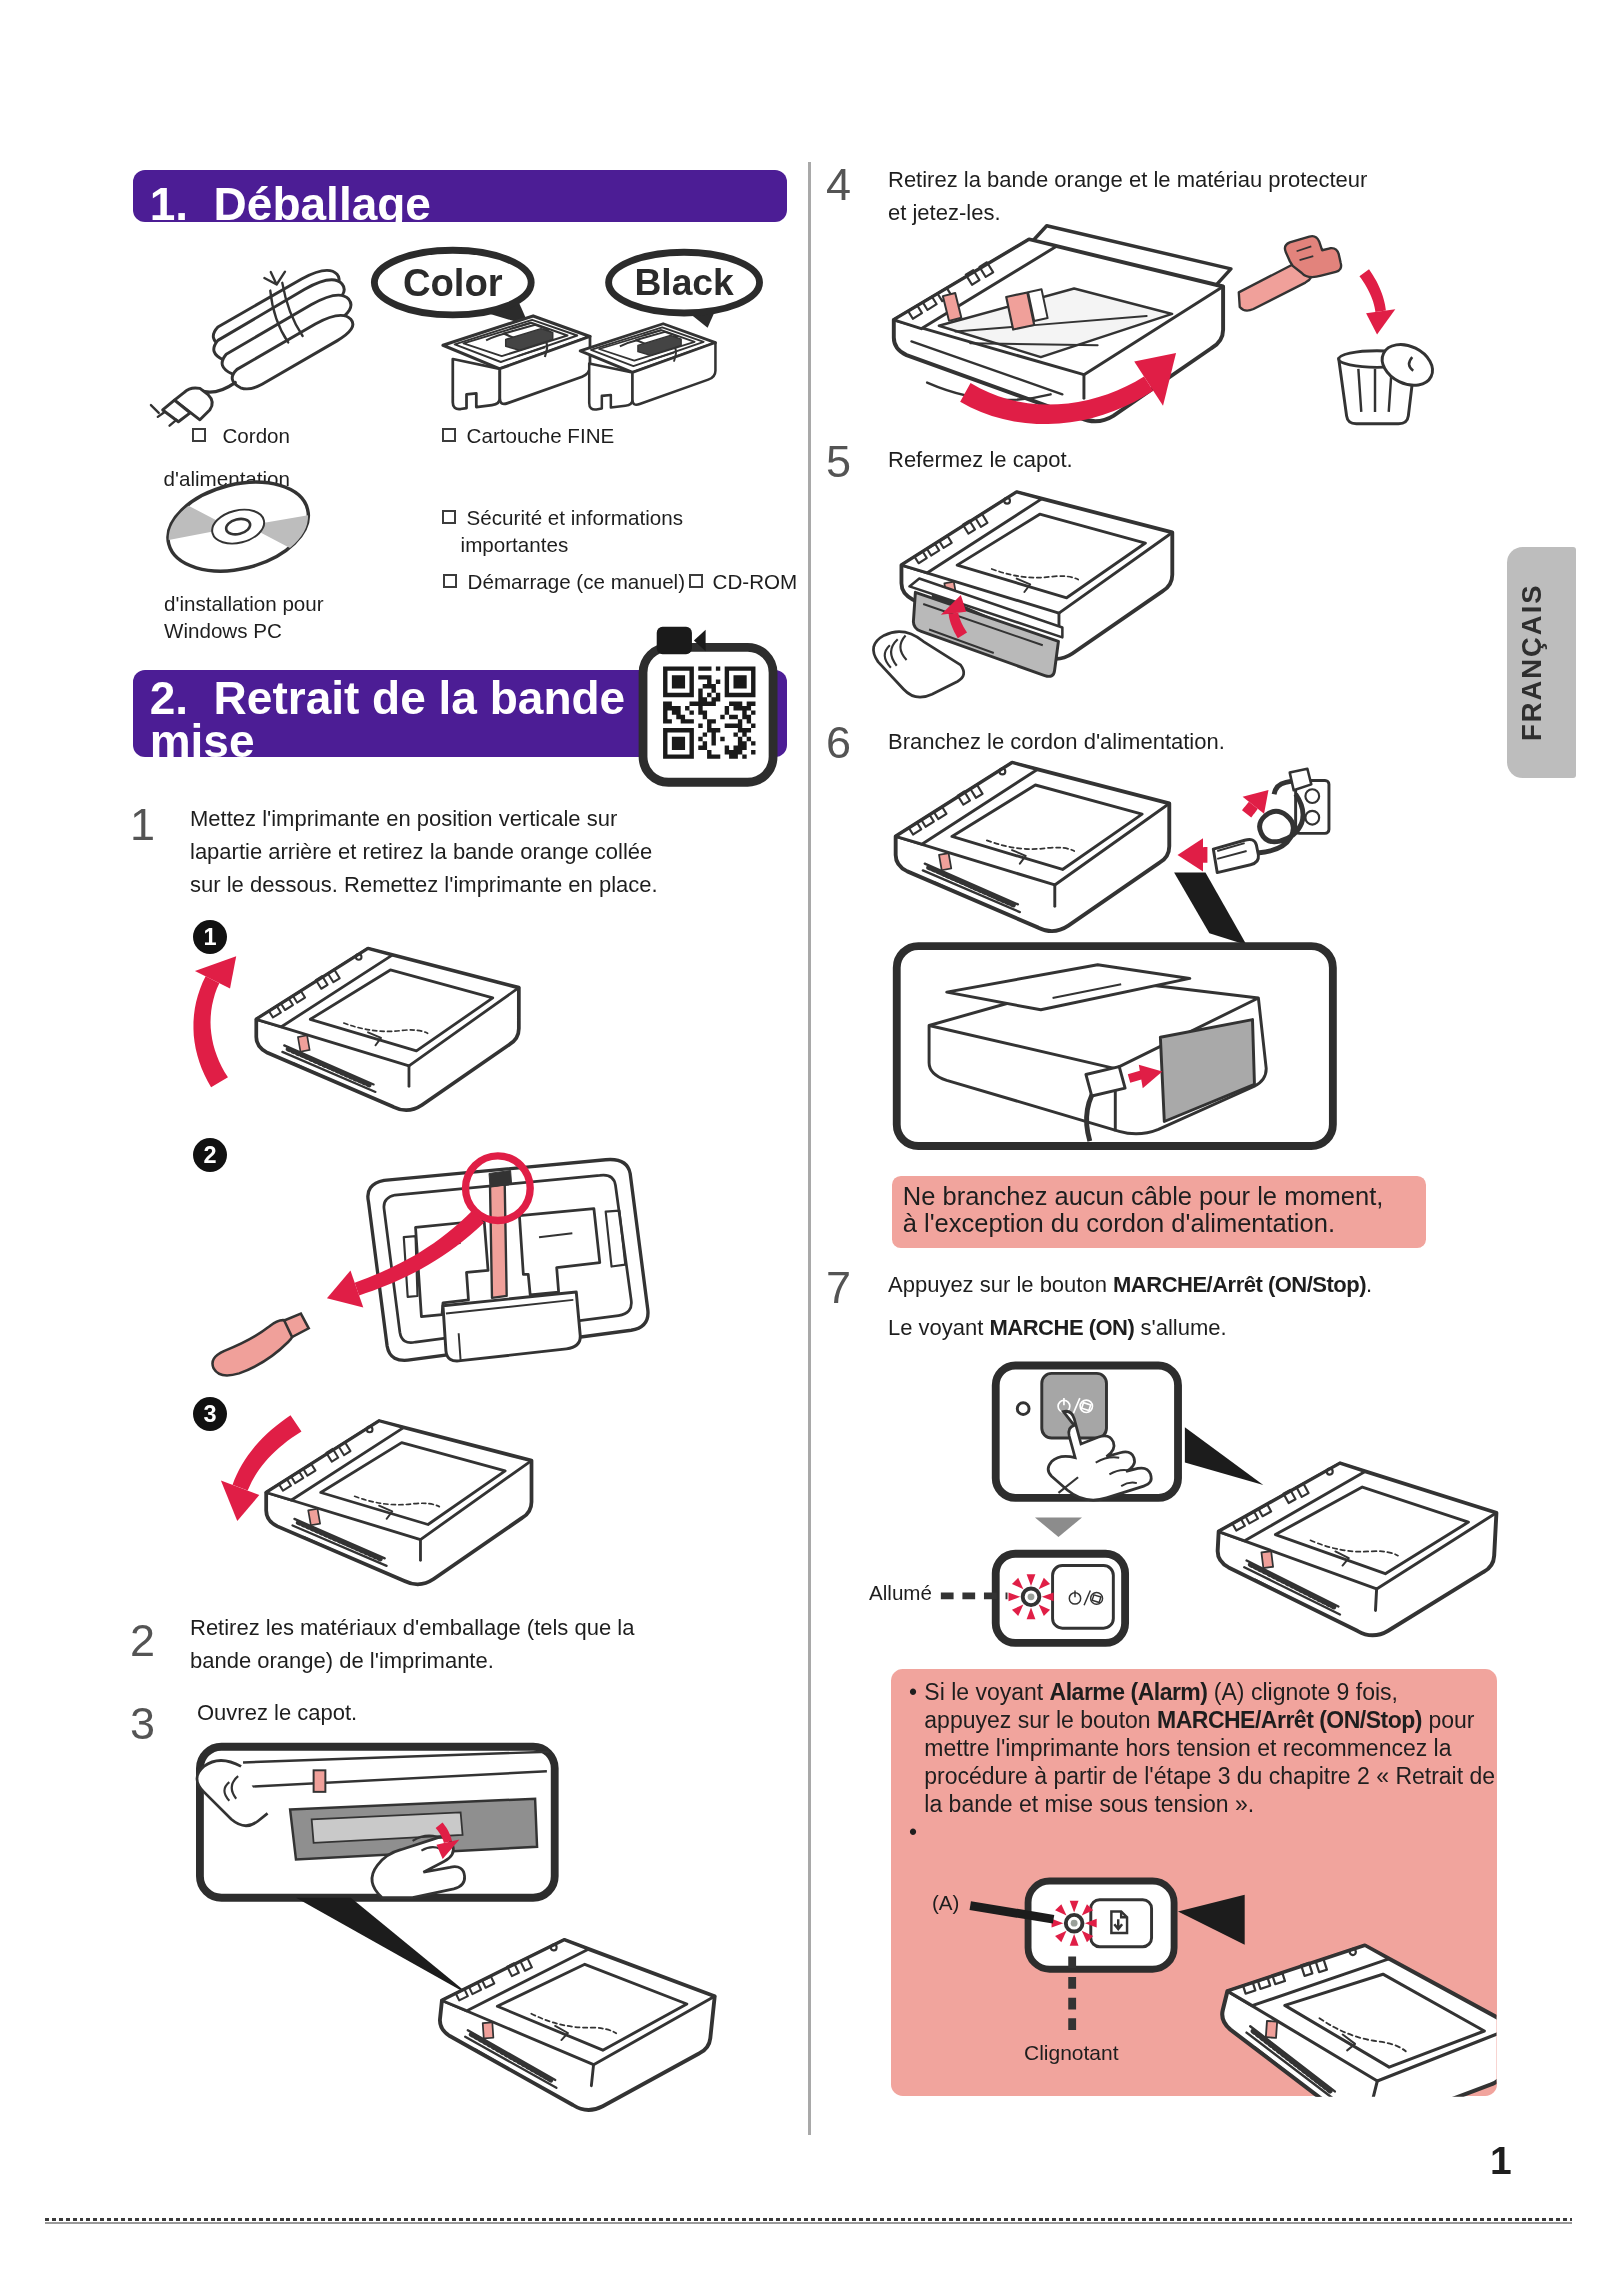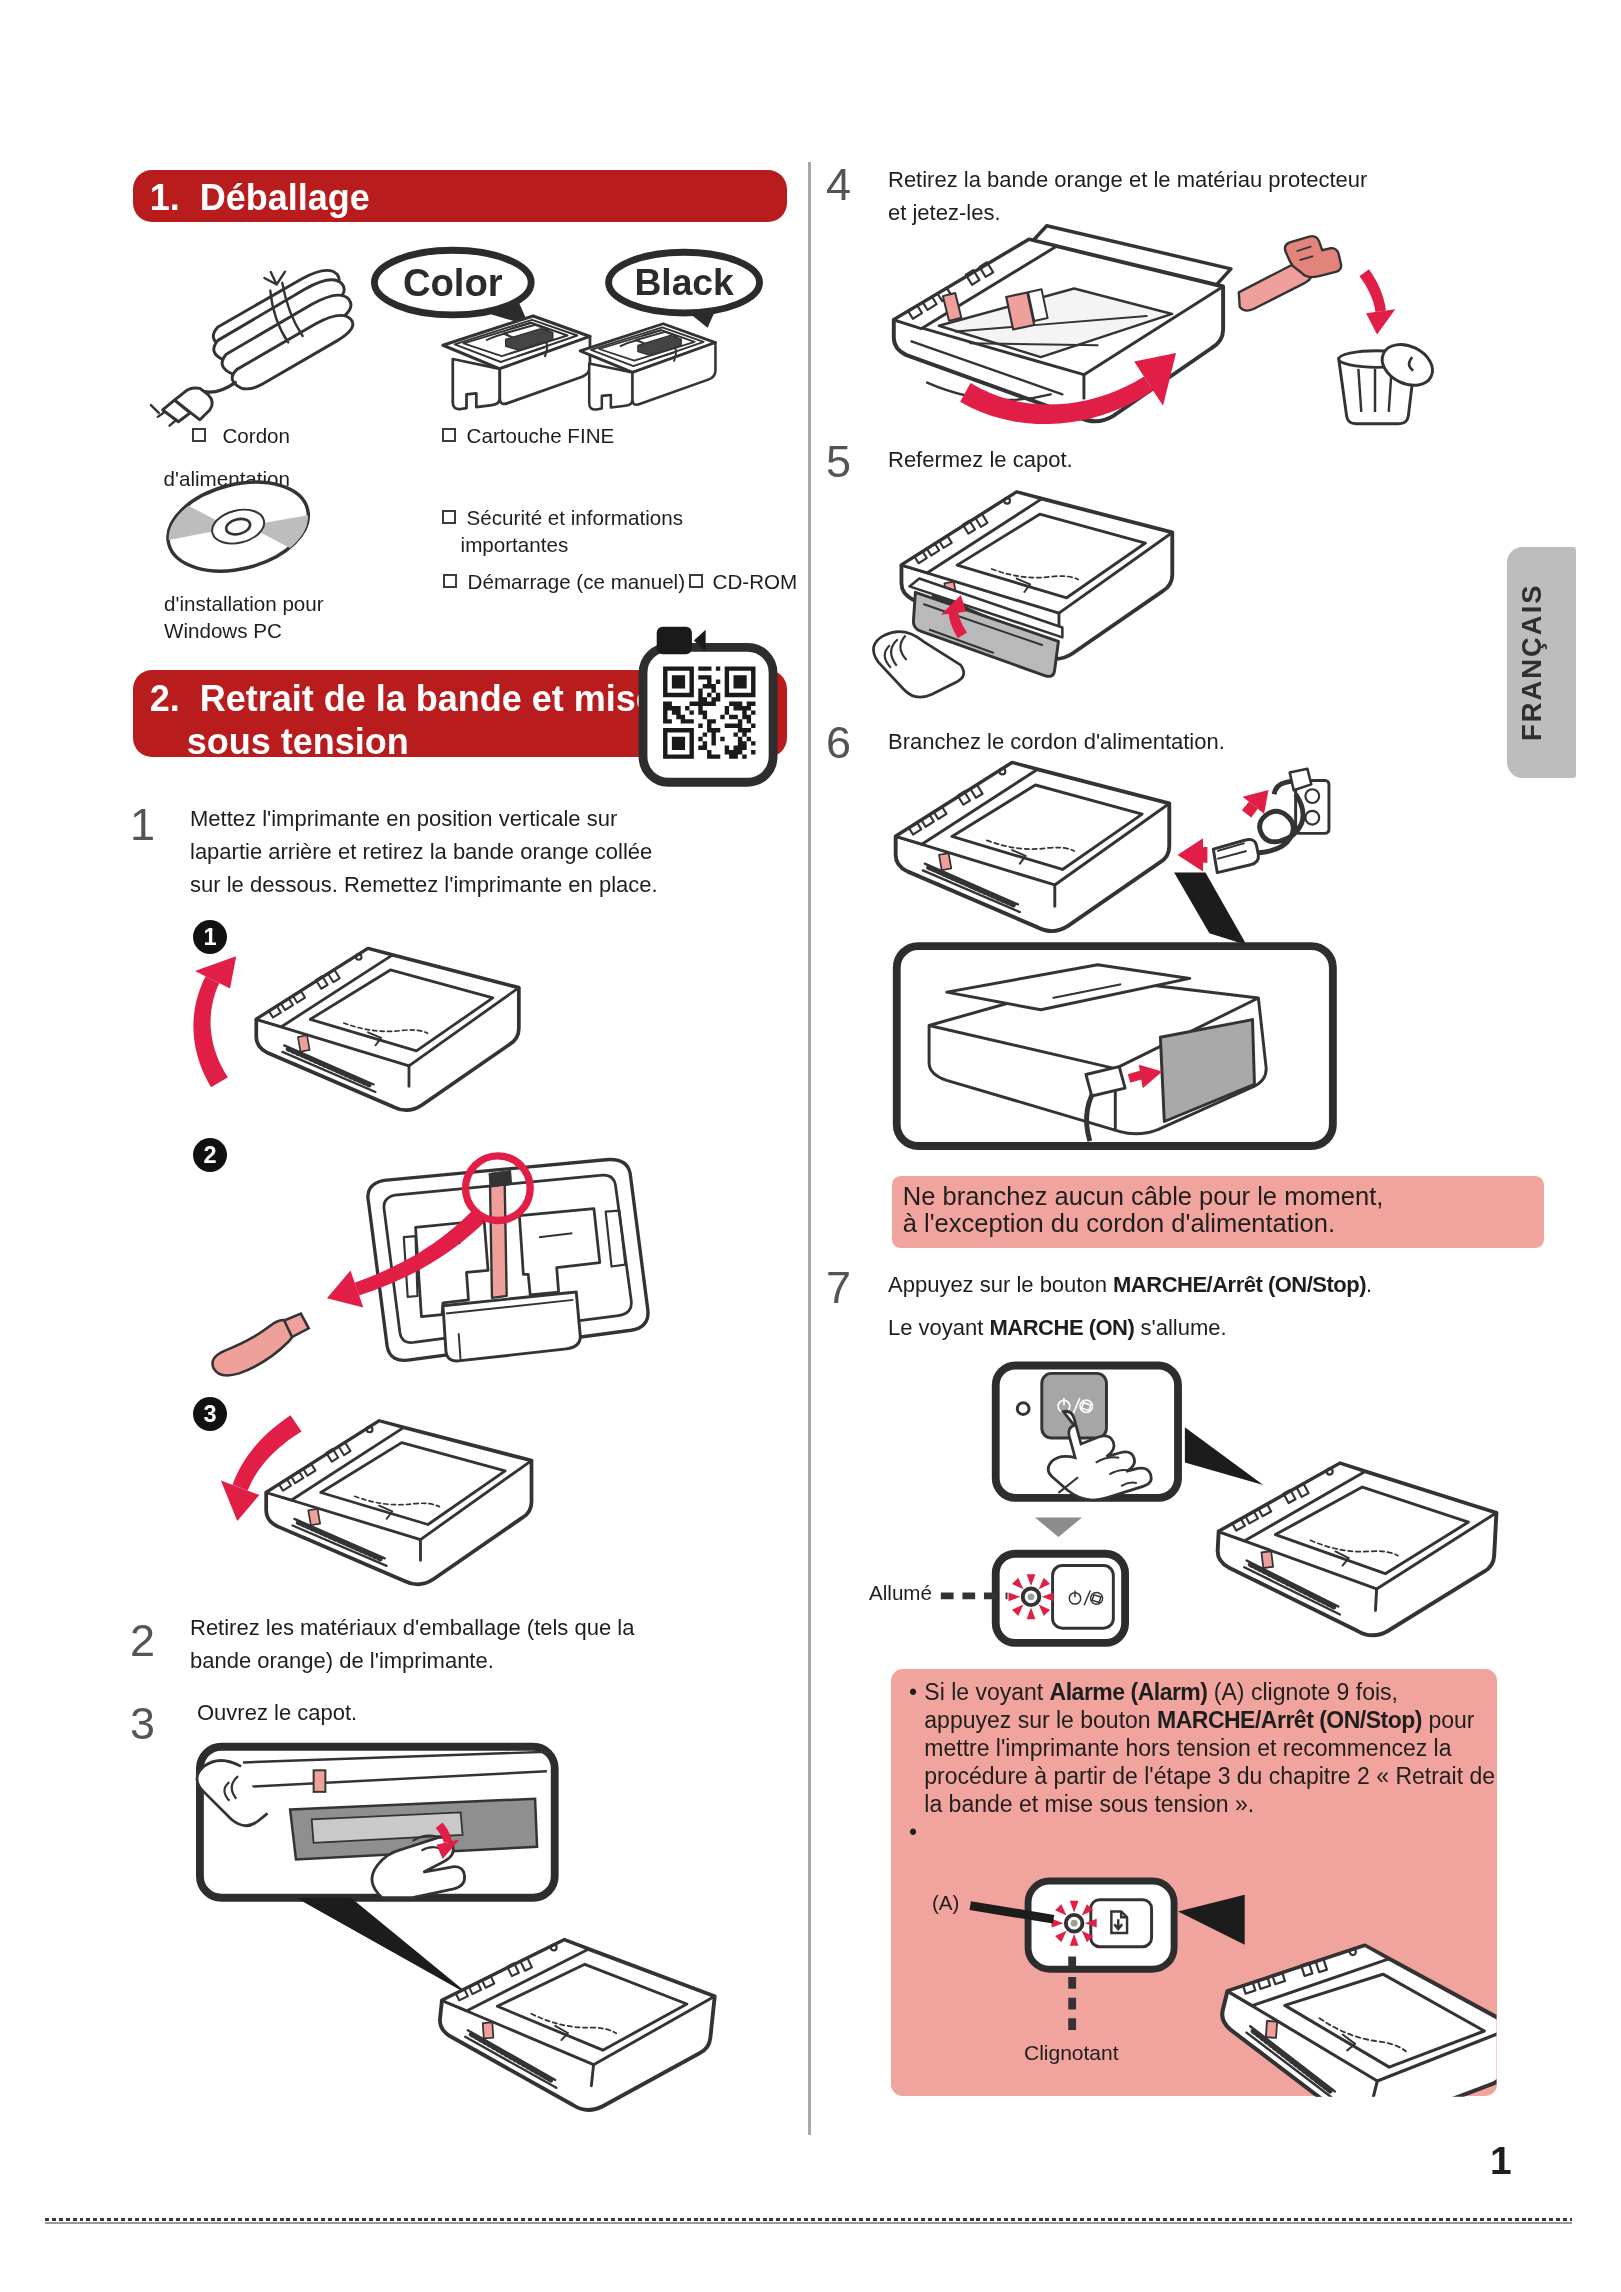--- a/index.html
+++ b/index.html
@@ -1,19 +1,19 @@
 <!DOCTYPE html>
 <html><head>
 <meta charset="utf-8">
 <style>
 html,body{margin:0;padding:0;}
 body{width:1621px;height:2293px;position:relative;background:#ffffff;
   font-family:"Liberation Sans",sans-serif;color:#1e1e1e;overflow:hidden;}
 .abs{position:absolute;}
-.hdr{background:#b91c1c;border-radius:19px;color:#ffffff;font-weight:bold;font-size:36px;}
+.hdr{background:#4c1d95;border-radius:12px;color:#ffffff;font-weight:bold;font-size:46px;}
 .stepnum{color:#545454;font-size:45px;line-height:1;}
 .body28{font-size:22px;line-height:33px;white-space:nowrap;}
 b{letter-spacing:-0.5px;}
 .item{font-size:20.6px;line-height:26.5px;white-space:nowrap;}
 .pink{background:#f1a49d;border-radius:8.8px;}
 .badge{width:34px;height:34px;border-radius:50%;background:#111;color:#fff;
   font-weight:bold;font-size:23.5px;text-align:center;line-height:35px;}
 .cb{display:inline-block;width:9.8px;height:9.8px;border:2px solid #3c3c3c;margin:0 10.8px 1px 0;}
 svg{display:block;}
 </style>
@@ -62,21 +62,21 @@
 
 <div class="abs stepnum" style="left:826px;top:162px;">4</div>
 <div class="abs body28" style="left:888px;top:163px;">Retirez la bande orange et le matériau protecteur<br>et jetez-les.</div>
 
 <div class="abs stepnum" style="left:826px;top:439px;">5</div>
 <div class="abs body28" style="left:888px;top:443px;">Refermez le capot.</div>
 
 <div class="abs stepnum" style="left:826px;top:720px;">6</div>
 <div class="abs body28" style="left:888px;top:725px;">Branchez le cordon d'alimentation.</div>
 
-<div class="abs pink" style="left:892px;top:1176px;width:652px;height:72px;">
+<div class="abs pink" style="left:892px;top:1176px;width:534px;height:72px;">
  <div class="abs" style="left:10.8px;top:6.9px;font-size:25.5px;line-height:27px;white-space:nowrap;">Ne branchez aucun câble pour le moment,<br>à l'exception du cordon d'alimentation.</div>
 </div>
 
 <div class="abs stepnum" style="left:826px;top:1265px;">7</div>
 <div class="abs body28" style="left:888px;top:1268px;">Appuyez sur le bouton <b>MARCHE/Arrêt (ON/Stop)</b>.</div>
 <div class="abs body28" style="left:888px;top:1311px;">Le voyant <b>MARCHE (ON)</b> s'allume.</div>
 
 <div class="abs" style="left:869px;top:1581px;font-size:20.6px;">Allumé</div>
 
 <div class="abs pink" style="left:891px;top:1669px;width:606px;height:427px;border-radius:11.8px;">

